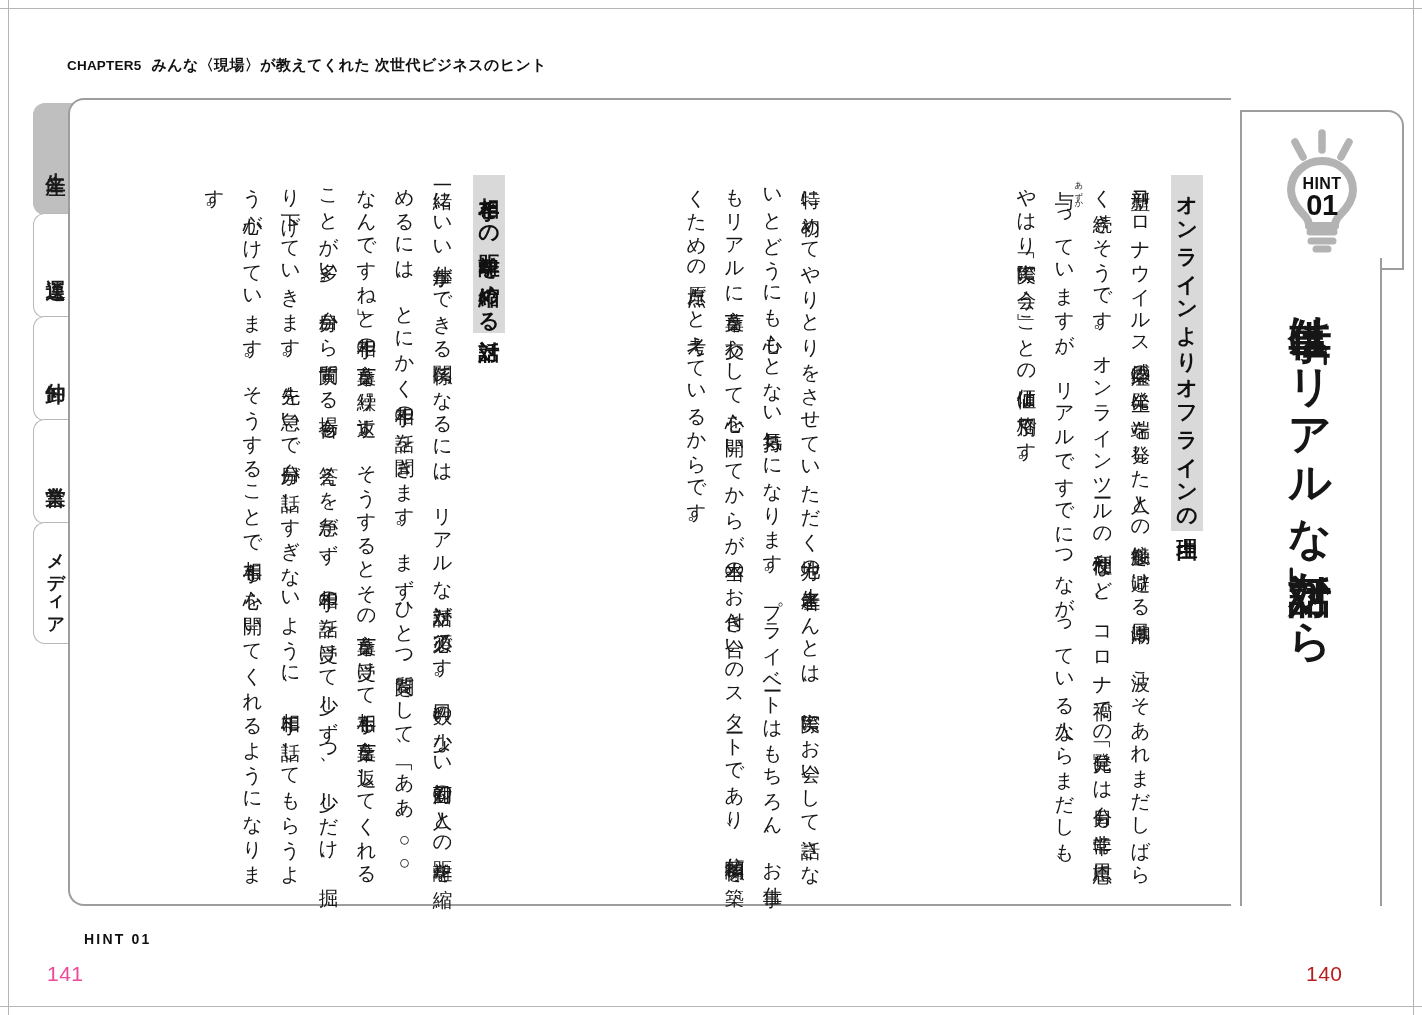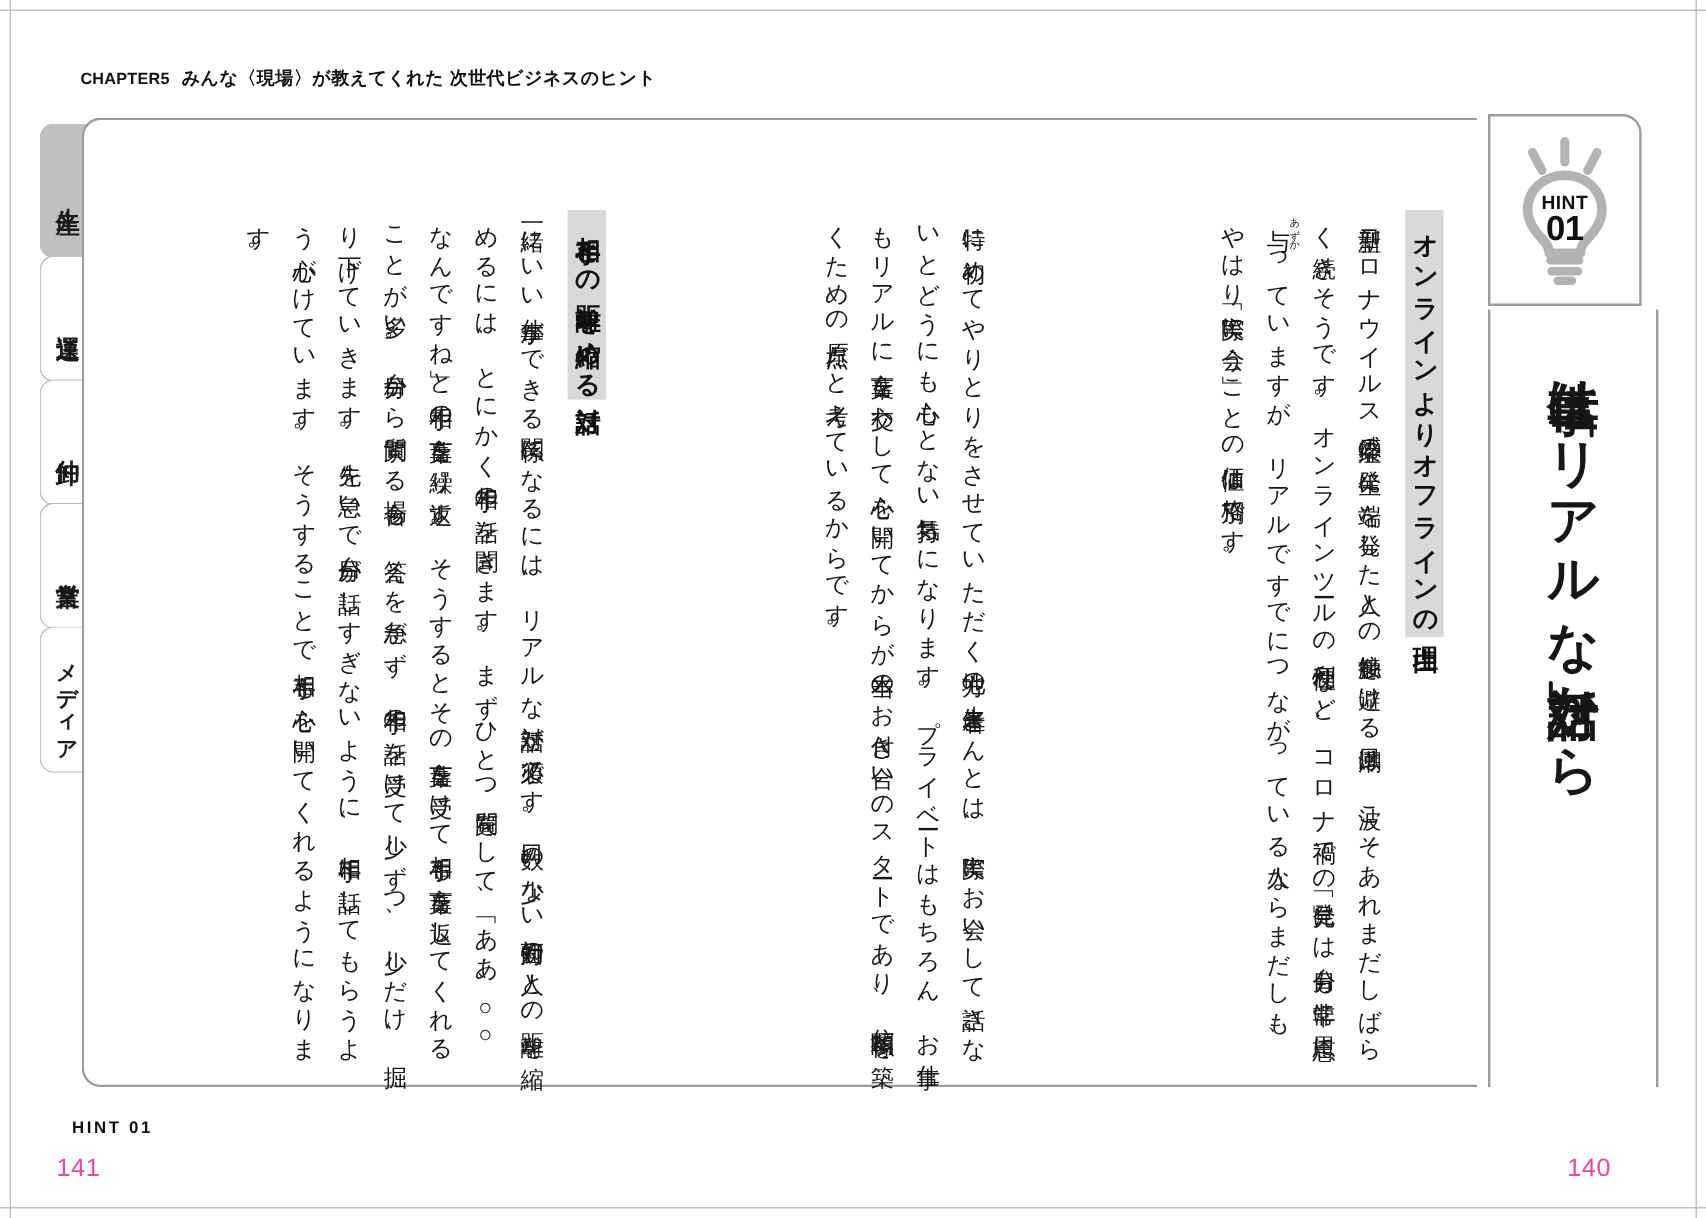--- a/index.html
+++ b/index.html
@@ -109,22 +109,22 @@
     border-top-left-radius: 16px;
     border-bottom-left-radius: 16px;
     border-right: none;
     background: #ffffff;
   }
 
   
   .hint-box {
     position: absolute;
     left: 1240px;
-    top: 95px;
-    width: 128px;
+    top: 110px;
+    width: 164px;
     height: 160px;
     box-sizing: border-box;
     border: 2px solid #9d9d9d;
     border-top-right-radius: 16px;
     border-bottom: 2px solid #9d9d9d;
     background: #ffffff;
     display: flex;
     align-items: center;
     justify-content: center;
   }
@@ -213,21 +213,21 @@
   ruby { ruby-position: over; }
   rt {
     font-size: 8.5px;
     letter-spacing: 0;
     font-weight: 400;
   }
 
   
   .footer-hint {
     position: absolute;
-    left: 60px;
+    left: 84px;
     top: 931px;
     font-family: "Liberation Sans", "DejaVu Sans", sans-serif;
     font-weight: 700;
     font-size: 14px;
     letter-spacing: 2.2px;
     color: #101010;
   }
   .folio-left {
     position: absolute;
     left: 47px;
@@ -237,21 +237,21 @@
     letter-spacing: 0.5px;
     color: #ec4899;
   }
   .folio-right {
     position: absolute;
     left: 1306px;
     top: 962px;
     font-family: "Liberation Sans", "DejaVu Sans", sans-serif;
     font-size: 21px;
     letter-spacing: 0.5px;
-    color: #ec4899;
+    color: #b91c1c;
   }
 </style>
 </head>
 <body>
 
 <div id="page">
 
   <div class="trim-line trim-top"></div>
   <div class="trim-line trim-bottom"></div>
   <div class="trim-line trim-left"></div>

